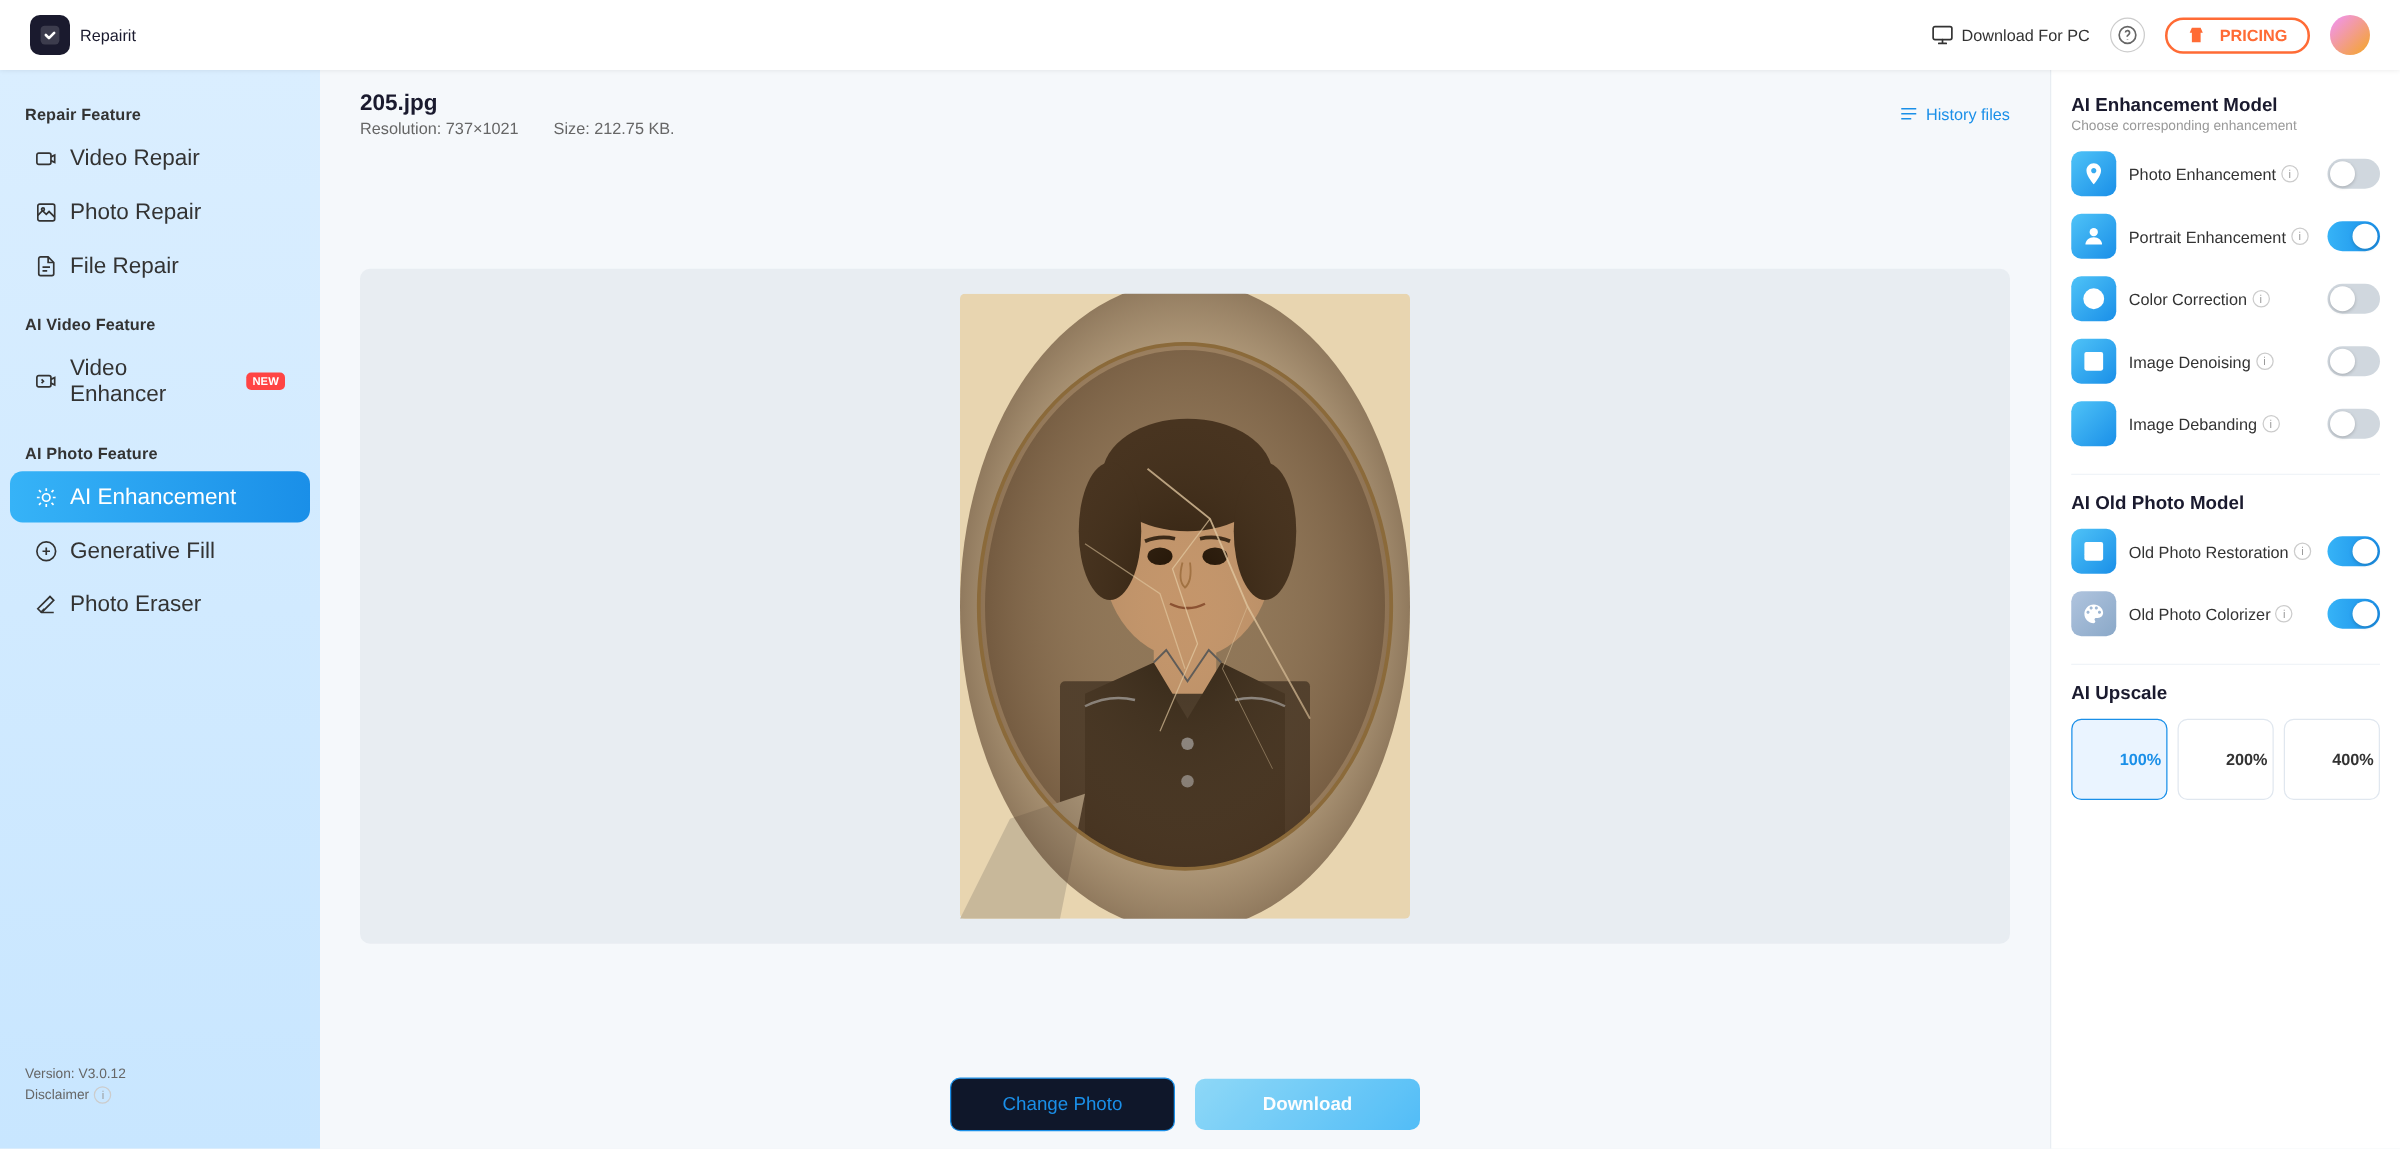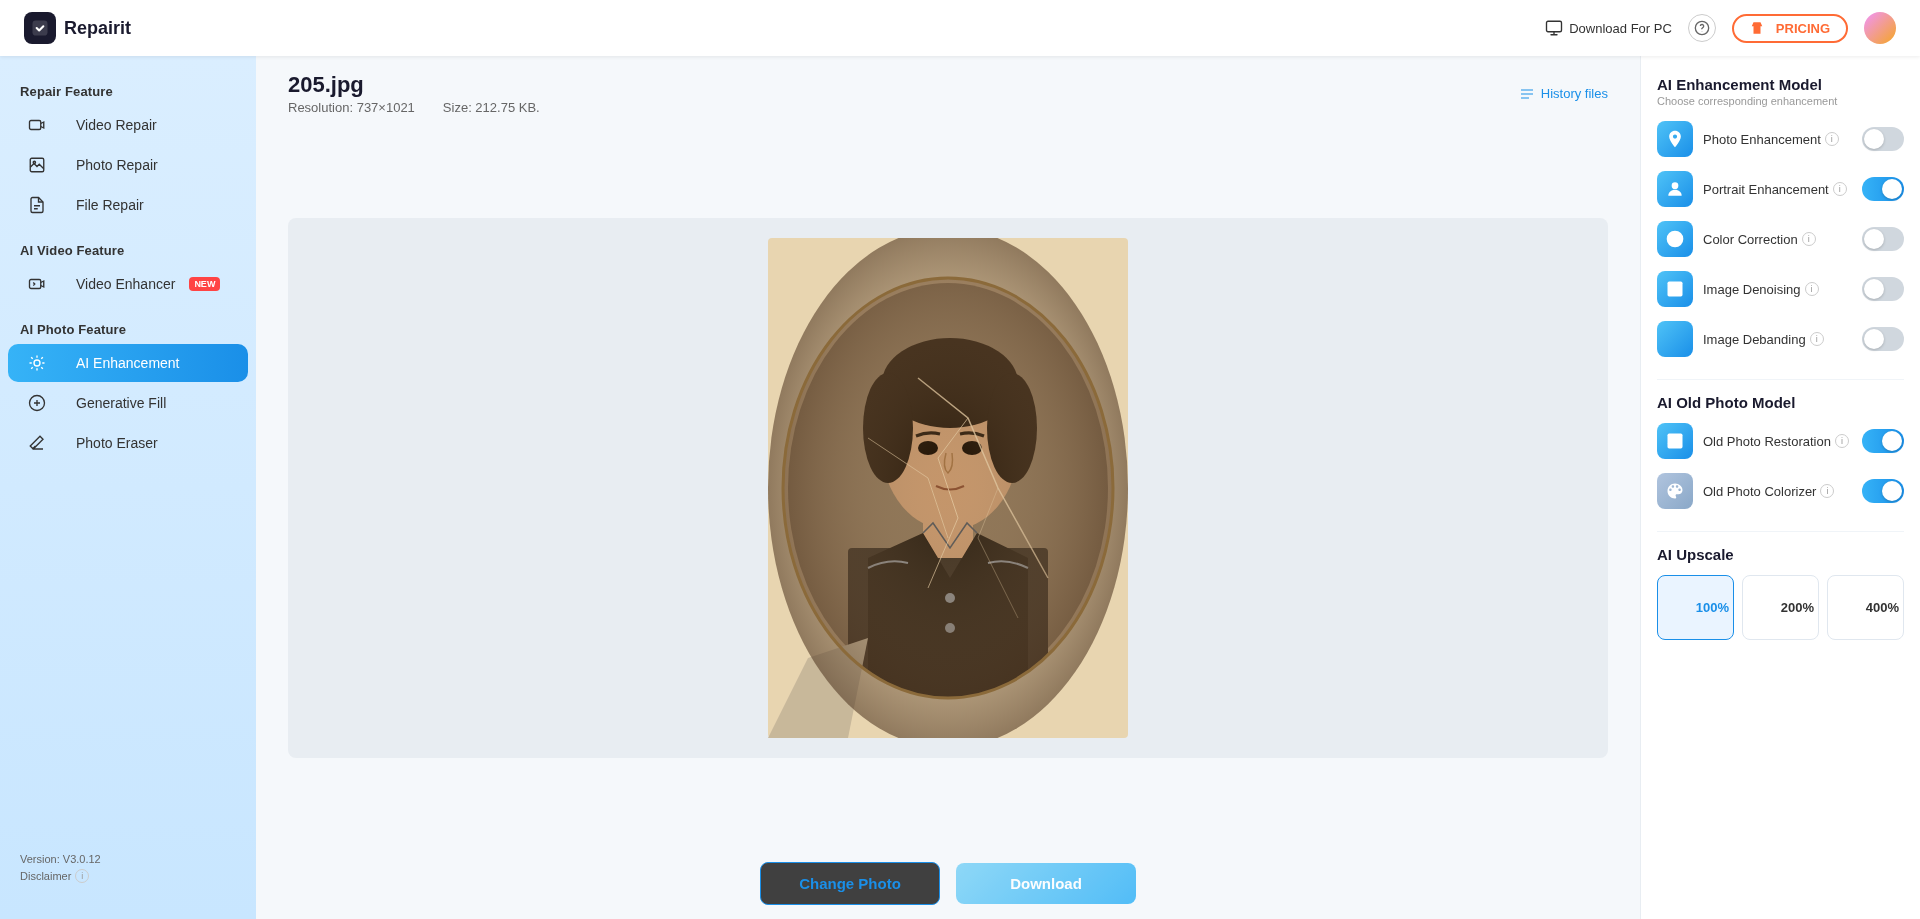--- a/index.html
+++ b/index.html
@@ -13,21 +13,21 @@
       align-items: center;
       justify-content: space-between;
       padding: 0 24px;
       box-shadow: 0 1px 4px rgba(0,0,0,0.08);
       z-index: 10;
       flex-shrink: 0;
     }
     .topbar-left { display: flex; align-items: center; gap: 8px; }
     .topbar-logo { width: 32px; height: 32px; background: #1a1a2e; border-radius: 8px; display: flex; align-items: center; justify-content: center; }
     .topbar-logo svg { width: 20px; height: 20px; }
-    .topbar-brand { font-size: 18px; font-weight: 700; color: #1a1a2e; }
+    .topbar-brand { font-size: 13px; font-weight: 400; color: #1a1a2e; }
     .topbar-right { display: flex; align-items: center; gap: 16px; }
     .download-pc { display: flex; align-items: center; gap: 6px; font-size: 13px; color: #333; cursor: pointer; }
     .download-pc svg { width: 18px; height: 18px; }
     .help-icon { width: 28px; height: 28px; border-radius: 50%; border: 1.5px solid #ccc; display: flex; align-items: center; justify-content: center; cursor: pointer; color: #666; font-size: 14px; }
     .pricing-btn { border: 2px solid #ff6b35; border-radius: 20px; padding: 5px 16px; font-size: 13px; font-weight: 600; color: #ff6b35; cursor: pointer; display: flex; align-items: center; gap: 12px; background: #fff; }
     .pricing-btn svg { width: 14px; height: 14px; }
     .avatar { width: 32px; height: 32px; border-radius: 50%; background: linear-gradient(135deg, #f093fb, #f5a623); cursor: pointer; }
 
     
     .main-layout { display: flex; flex: 1; overflow: hidden; }
@@ -60,21 +60,21 @@
       font-size: 14px;
       color: #333;
       position: relative;
     }
     .sidebar-item.active {
       background: linear-gradient(90deg, #36b3f7, #1a8fe8);
       color: #fff;
       border-radius: 10px;
     }
     .sidebar-item svg { width: 18px; height: 18px; flex-shrink: 0; }
-    .sidebar-item-label { font-size: 14px; font-weight: 500; margin-left: 20px; }
+    .sidebar-item-label { font-size: 18px; font-weight: 500; }
     .new-badge {
       background: #ff4444;
       color: #fff;
       font-size: 9px;
       font-weight: 700;
       padding: 2px 5px;
       border-radius: 4px;
       margin-left: 4px;
     }
     .sidebar-footer {
@@ -97,21 +97,21 @@
     
     .file-info-bar {
       padding: 16px 32px 12px;
       background: #f5f8fb;
       display: flex;
       align-items: center;
       justify-content: space-between;
       flex-shrink: 0;
     }
     .file-info-left {}
-    .file-name { font-size: 22px; font-weight: 700; color: #1a1a2e; }
+    .file-name { font-size: 18px; font-weight: 700; color: #1a1a2e; }
     .file-meta { font-size: 13px; color: #666; margin-top: 2px; display: flex; gap: 28px; }
     .history-btn {
       display: flex;
       align-items: center;
       gap: 6px;
       font-size: 13px;
       color: #1a8fe8;
       cursor: pointer;
       background: none;
       border: none;
@@ -153,24 +153,24 @@
       align-items: center;
       justify-content: center;
       gap: 16px;
       background: #f5f8fb;
       flex-shrink: 0;
     }
     .btn-change-photo {
       padding: 12px 32px;
       border: 1.5px solid #1a8fe8;
       border-radius: 8px;
-      background: #404040;
+      background: #0f172a;
       color: #1a8fe8;
       font-size: 15px;
-      font-weight: 700;
+      font-weight: 400;
       cursor: pointer;
       min-width: 180px;
     }
     .btn-download {
       padding: 12px 32px;
       border: none;
       border-radius: 8px;
       background: linear-gradient(135deg, #7dd3f7, #36b3f7);
       color: #fff;
       font-size: 15px;

